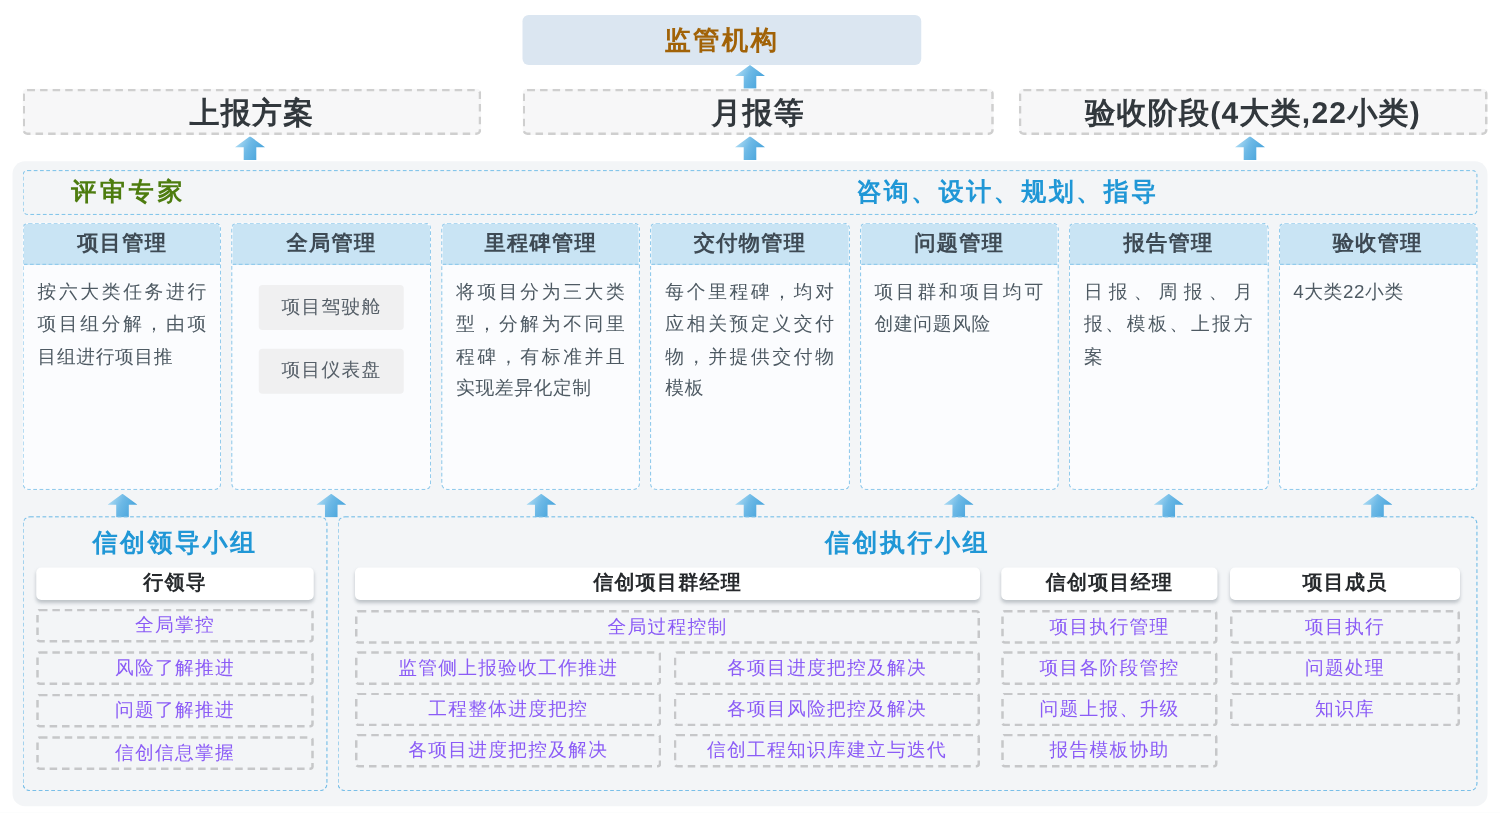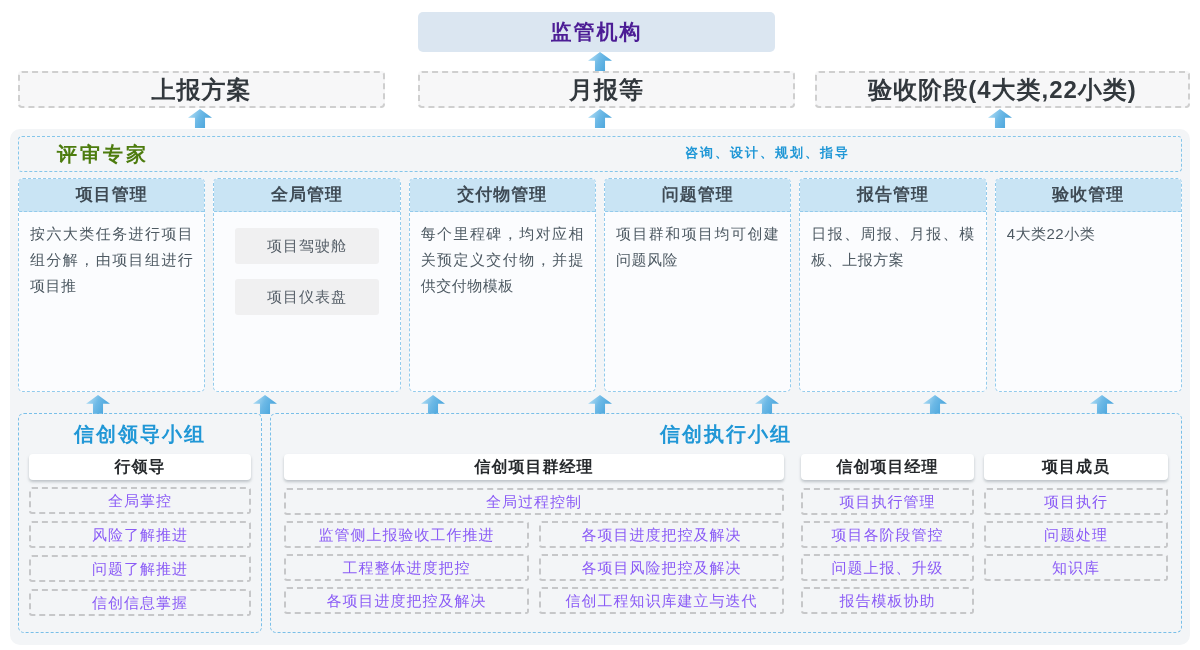--- a/index.html
+++ b/index.html
@@ -1,23 +1,23 @@
 <!DOCTYPE html>
 <html><head>
 <meta charset="utf-8">
 <style>
   * { margin:0; padding:0; box-sizing:border-box; }
   html,body { width:1200px; height:650px; background:#ffffff;
     font-family:"Liberation Sans","DejaVu Sans",sans-serif; }
   .page { position:relative; width:1200px; height:650px; overflow:hidden; }
 
   
-  .reg-box { position:absolute; left:418px; top:12px; width:357px; height:40px;
+  .reg-box { position:absolute; left:418px; top:12px; width:319px; height:40px;
     background:#dbe6f1; border-radius:5px; display:flex; align-items:center; justify-content:center;
-    font-size:21px; font-weight:bold; color:#4c1d95; letter-spacing:2px; }
+    font-size:21px; font-weight:bold; color:#a16207; letter-spacing:2px; }
 
   
   .report-box { position:absolute; top:71px; height:37px; background:#f7f7f8;
     border:2px dashed #cfcfcf; border-radius:4px; display:flex; align-items:center; justify-content:center;
     font-size:24px; font-weight:bold; color:#32383d; letter-spacing:1px; }
   .rb-1 { left:18px;  width:367px; }
   .rb-2 { left:418px; width:377px; }
   .rb-3 { left:815px; width:375px; }
 
   
@@ -31,21 +31,21 @@
   .a-c7 { left:1080px; top:266px; }
 
   
   .container { position:absolute; left:10px; top:129px; width:1180px; height:516px;
     background:#f3f5f7; border-radius:10px; }
   .header-box { position:absolute; left:8px; top:7px; width:1164px; height:36px;
     border:1px dashed #85c6ea; border-radius:4px; }
   .ht-left { position:absolute; left:38px; top:0; line-height:34px;
     font-size:20px; font-weight:bold; color:#4d7c0f; letter-spacing:3px; }
   .ht-right { position:absolute; left:666px; top:0; line-height:34px;
-    font-size:13px; font-weight:bold; color:#2097d6; letter-spacing:2px;font-family:Liberation Mono, monospace; }
+    font-size:20px; font-weight:bold; color:#2097d6; letter-spacing:2px; }
 
   
   .cols { position:absolute; left:8px; top:49px; width:1164px; height:214px; display:flex; gap:8px; }
   .col { flex:1; border:1px dashed #93cbec; border-radius:5px; background:#fbfcfe; overflow:hidden; }
   .col-header { height:33px; background:#c9e4f4; border-bottom:1px dashed #93cbec;
     text-align:center; line-height:32px; font-size:17px; font-weight:bold; color:#3e4a54; letter-spacing:1px; }
   .col-body { padding:9px 11px; font-size:15px; color:#4e5a63; line-height:1.72;
     text-align:justify; letter-spacing:0.5px; }
   .col-body p + p { margin-top:12px; }
   .pill { background:#f0f0f1; border-radius:3px; text-align:center; padding:5px 0;
@@ -113,20 +113,26 @@
         <div class="col-header">项目管理</div>
         <div class="col-body">
           <p>按六大类任务进行项目组分解，由项目组进行项目推</p>
         </div>
       </div>
       <div class="col">
         <div class="col-header">全局管理</div>
         <div class="col-body">
           <div class="pill">项目驾驶舱</div>
           <div class="pill">项目仪表盘</div>
+        </div>
+      </div>
+      <div class="col">
+        <div class="col-header">里程碑管理</div>
+        <div class="col-body">
+          <p>将项目分为三大类型，分解为不同里程碑，有标准并且实现差异化定制</p>
         </div>
       </div>
       <div class="col">
         <div class="col-header">交付物管理</div>
         <div class="col-body">
           <p>每个里程碑，均对应相关预定义交付物，并提供交付物模板</p>
         </div>
       </div>
       <div class="col">
         <div class="col-header">问题管理</div>

